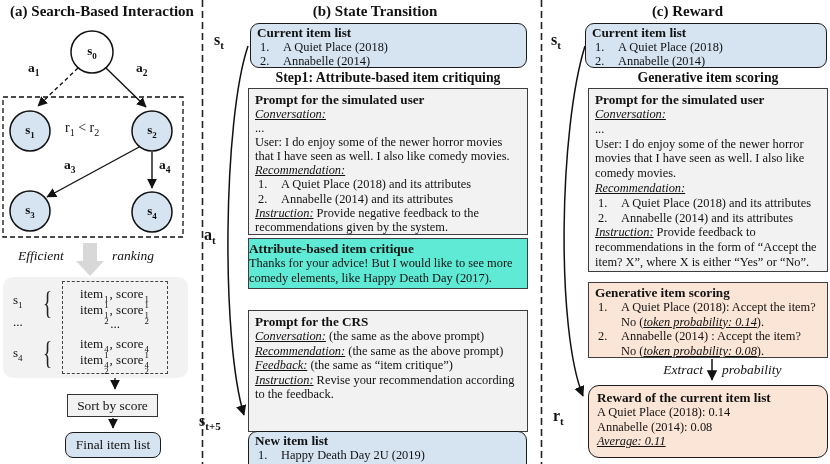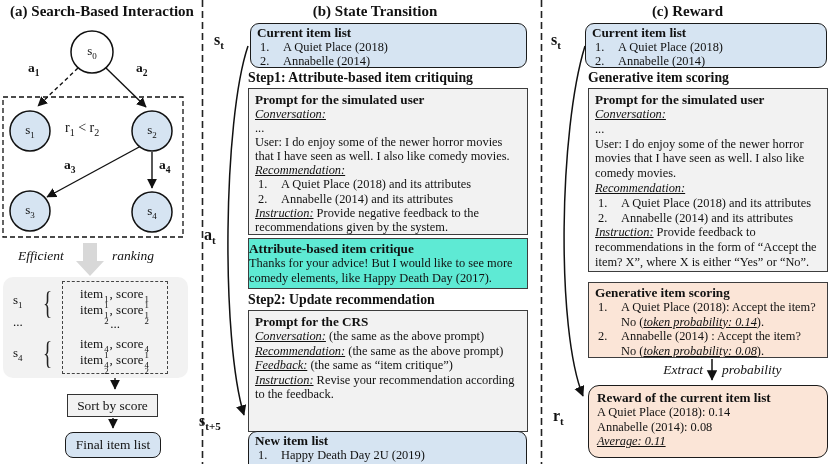--- a/index.html
+++ b/index.html
@@ -1,37 +1,37 @@
 <!DOCTYPE html>
 <html><head>
 <meta charset="utf-8">
 <style>
 *{margin:0;padding:0;box-sizing:border-box}
 body{background:#fff}
 .canvas{position:relative;width:830px;height:464px;background:#fff;font-family:"Liberation Serif",serif;color:#111;overflow:hidden}
 .abs{position:absolute}
 .overlay{position:absolute;left:0;top:0;width:830px;height:464px;z-index:0}
 .panel-title{font-weight:bold;font-size:15px;text-align:center;z-index:2}
-.hdr{font-weight:bold;font-size:13.8px;text-align:left;z-index:2}
+.hdr{font-weight:bold;font-size:13.8px;text-align:center;z-index:2}
 .box{z-index:1;font-size:12.4px;line-height:14.6px;overflow:hidden}
 .bluebox{background:#d6e4f2;border:1.5px solid #1b1b1b;border-radius:9px;padding:1px 6px;line-height:14px}
 .graybox{background:#f2f2f2;border:1.4px solid #3d3d3d;padding:3px 6px}
 .greenbox{background:#5eead4;border:1.4px solid #3d3d3d;padding:2px 0}
 .orangebox{background:#fbe5d7;border:1.4px solid #3d3d3d;padding:2px 6px}
 .rround{background:#fbe5d7;border:1.5px solid #1b1b1b;border-radius:11px;padding:4px 8px}
 .btitle{font-weight:bold;font-size:13.2px;line-height:15px}
 .iu{font-style:italic;text-decoration:underline;text-underline-offset:1px}
 .nw{white-space:nowrap;display:block}
 .li{display:flex}
 .li .num{width:26px;flex:0 0 26px;padding-left:3px}
 .lh141{line-height:14.1px}
 .lh148{line-height:14.8px}
 .statelbl{font-weight:bold;font-size:16px;z-index:2}
 .statelbl sub{font-size:11px}
-.nodelbl{font-weight:normal;font-size:13px;transform:translate(-50%,-55%);z-index:2}
+.nodelbl{font-weight:bold;font-size:13px;transform:translate(-50%,-55%);z-index:2}
 .nodelbl sub{font-size:9px}
 .edgelbl{font-weight:bold;font-size:13.5px;z-index:2}
 .edgelbl sub{font-size:9.5px}
 .ineq{font-weight:normal;font-size:14px;z-index:2}
 .ineq sub{font-size:10px}
 .itlabel{font-style:italic;font-size:13.5px;z-index:2}
 .ss{display:inline-flex;flex-direction:column;align-items:flex-start;vertical-align:-3.5px;line-height:6.8px;font-size:8.8px;margin:0 1px}
 .irow{font-size:13px;text-align:center;z-index:2;position:absolute}
 .brace{font-size:32px;font-weight:400;transform:scaleX(0.6);transform-origin:left center;line-height:30px;z-index:2;color:#222}
 .slabel{font-size:13px;z-index:2}
@@ -170,21 +170,20 @@
     <span class="nw"><span class="iu">Instruction:</span><span> Provide negative feedback to the</span></span>
     <span class="nw">recommendations given by the system.</span>
   </div>
 
   <div class="abs box greenbox" style="left:248px;top:238px;width:280px;height:51px">
     <div class="btitle">Attribute-based item critique</div>
     <span class="nw">Thanks for your advice! But I would like to see more</span>
     <span class="nw">comedy elements, like Happy Death Day (2017).</span>
   </div>
 
-  <div class="abs hdr" style="left:248px;top:292px;width:280px">Step2: Update recommendation</div>
 
   <div class="abs box graybox" style="left:248px;top:310px;width:280px;height:122px">
     <div class="btitle">Prompt for the CRS</div>
     <span class="nw"><span class="iu">Conversation:</span><span> (the same as the above prompt)</span></span>
     <span class="nw"><span class="iu">Recommendation:</span><span> (the same as the above prompt)</span></span>
     <span class="nw"><span class="iu">Feedback:</span><span> (the same as “item critique”)</span></span>
     <span class="nw"><span class="iu">Instruction:</span><span> Revise your recommendation according</span></span>
     <span class="nw">to the feedback.</span>
   </div>
 

